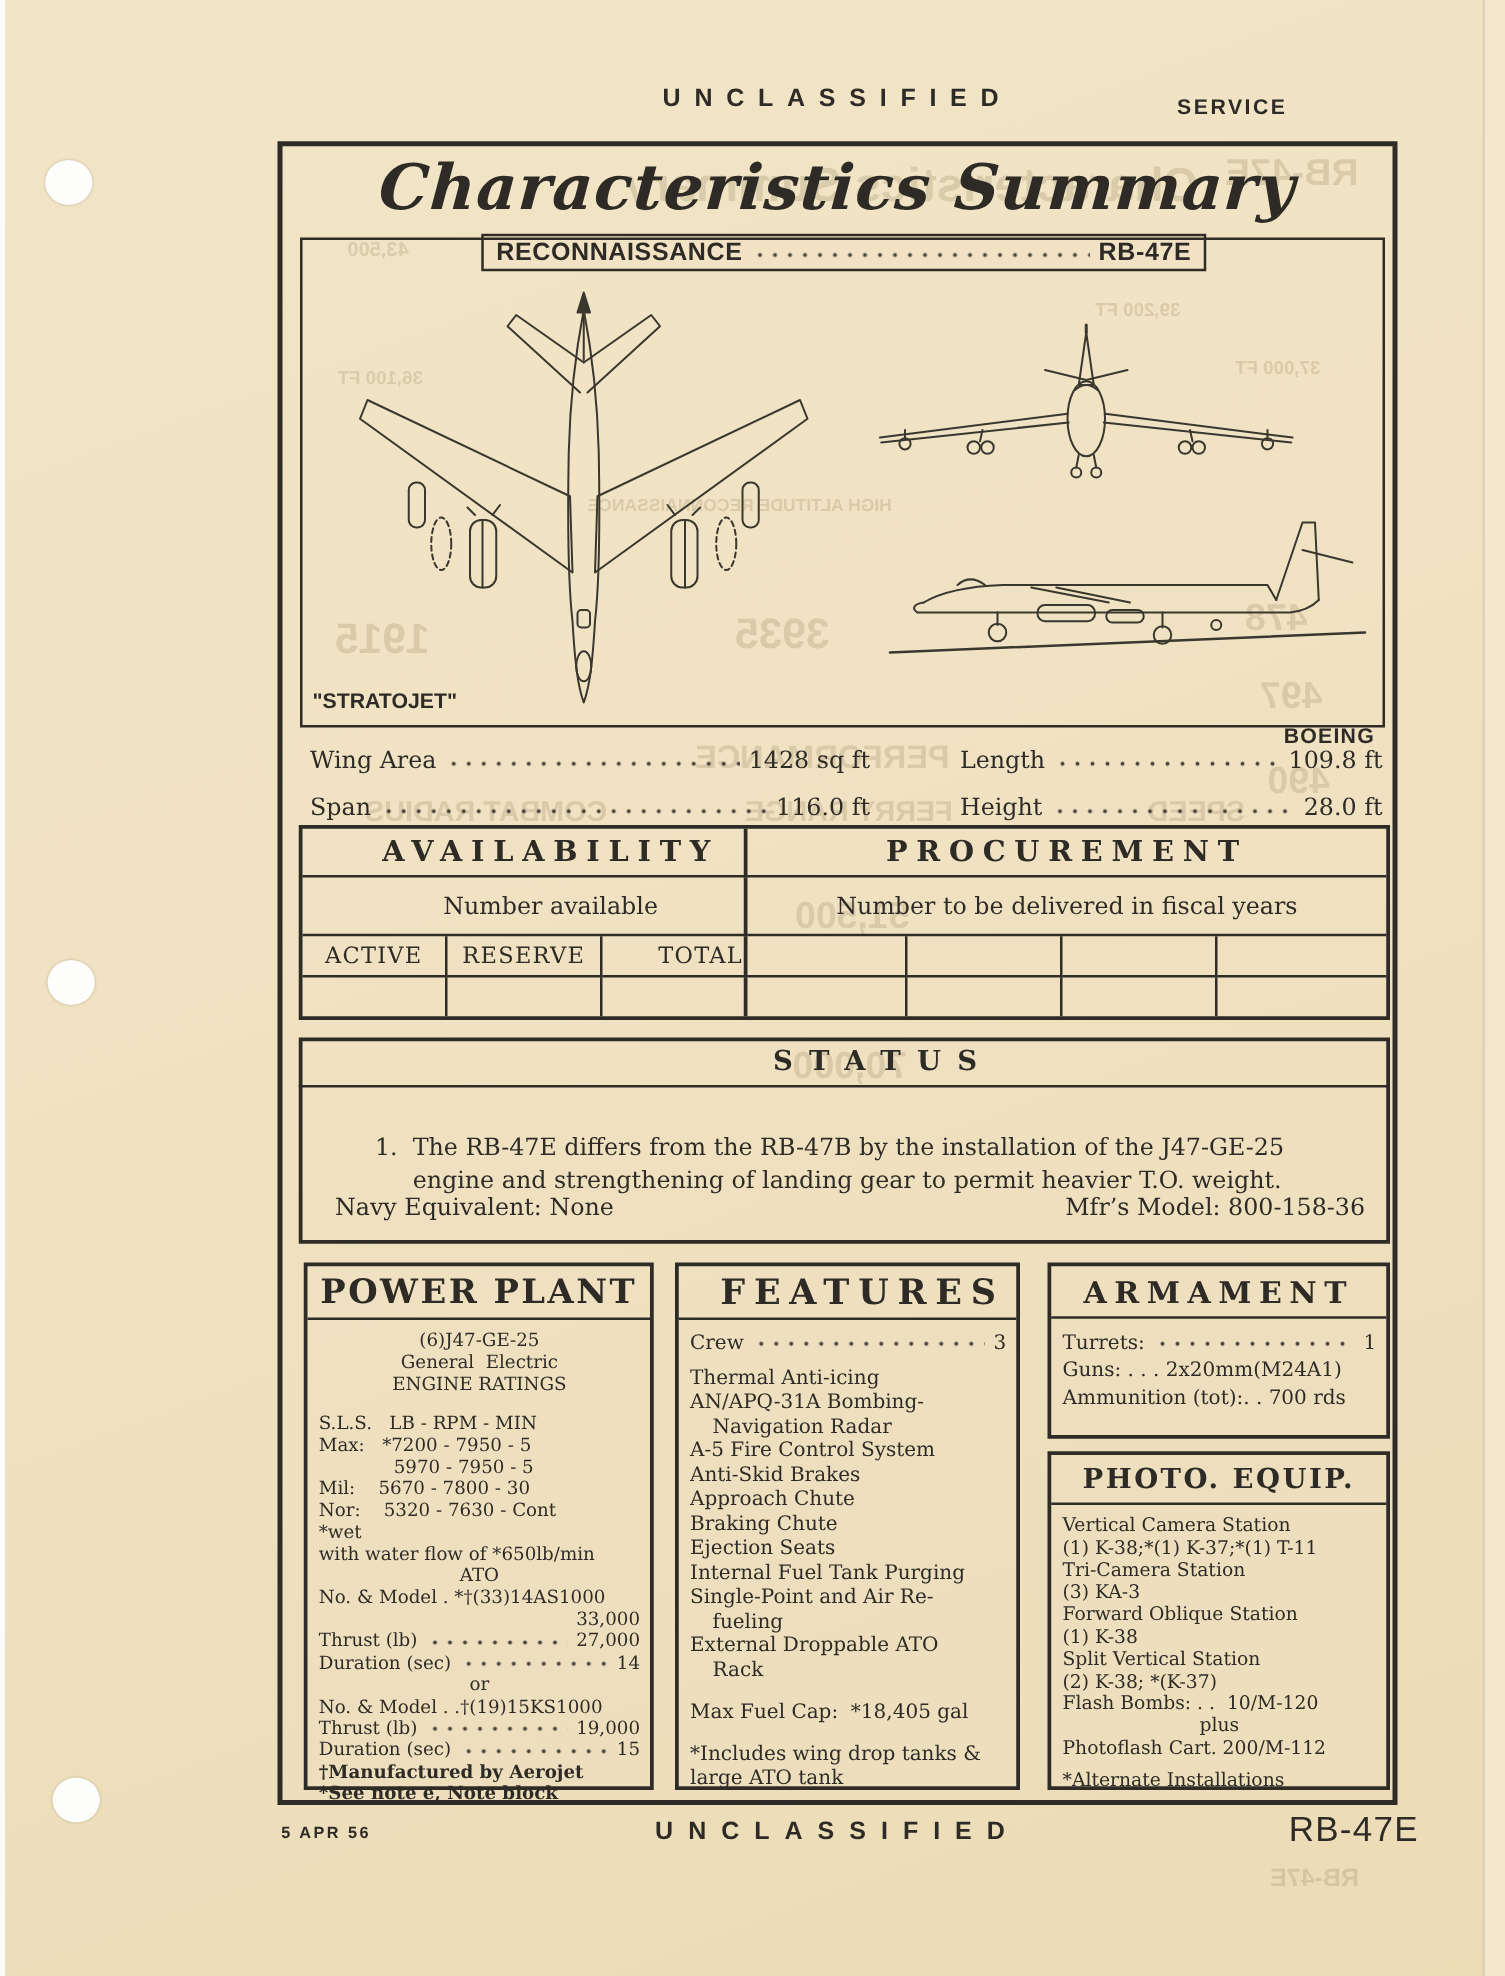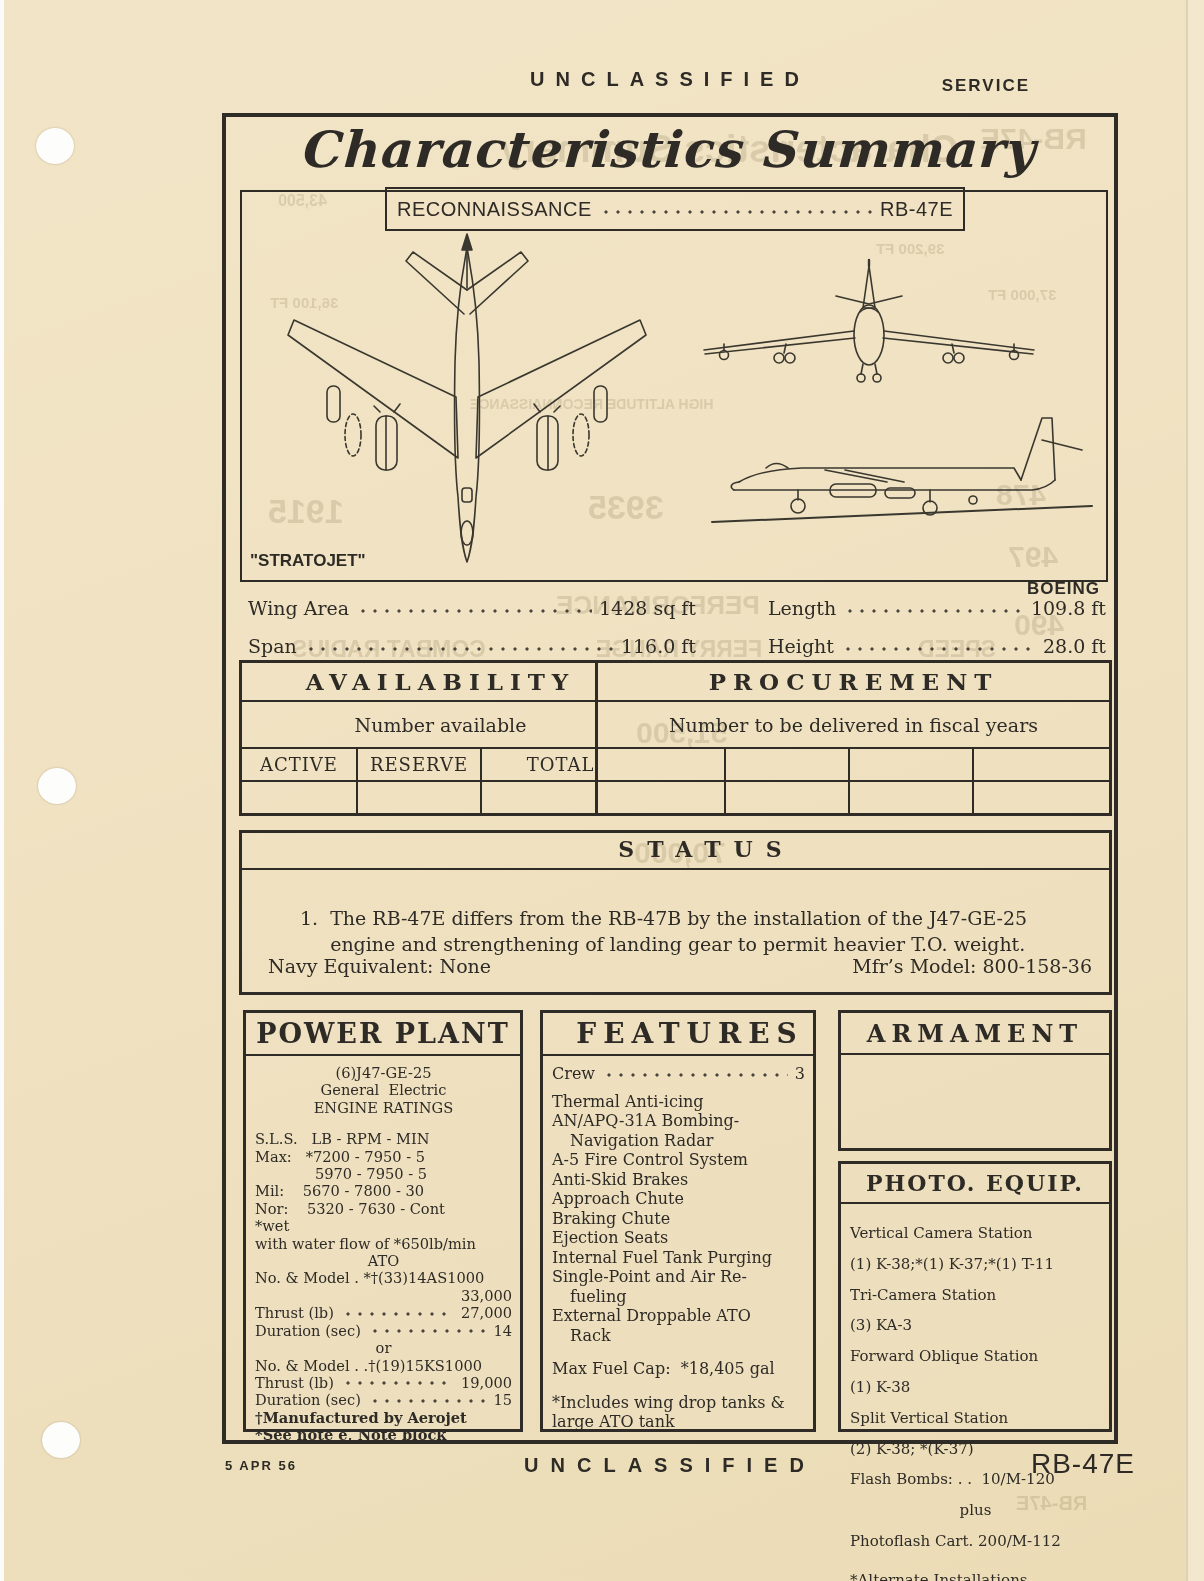--- a/index.html
+++ b/index.html
@@ -18,23 +18,23 @@
   #top-classification{left:222px;top:68px;width:896px;text-align:center;
     font-family:"Liberation Sans",sans-serif;font-weight:bold;font-size:20px;letter-spacing:11px;}
   #service-label{left:900px;top:76px;width:218px;text-align:right;padding-right:88px;box-sizing:border-box;
     font-family:"Liberation Sans",sans-serif;font-weight:bold;font-size:17px;letter-spacing:2px;}
   
   #outer-box{left:222px;top:113px;width:896px;height:1331px;border:4px solid #2f2c27;box-sizing:border-box;}
   #doc-title{left:260px;top:120px;width:820px;text-align:center;
     font-family:"DejaVu Serif",serif;font-style:italic;font-weight:bold;font-size:50px;letter-spacing:1px;
     transform:skewX(-4deg);}
   
-  #recon-box{left:385px;top:187px;width:580px;height:44px;border:2.5px solid #2f2c27;box-sizing:border-box;
+  #recon-box{left:385px;top:187px;width:580px;height:30px;border:2.5px solid #2f2c27;box-sizing:border-box;
     display:flex;align-items:center;padding:0 10px;background:rgba(240,226,194,.55);
-    font-family:"Liberation Sans",sans-serif;font-weight:normal;font-size:20px;letter-spacing:.5px;}
+    font-family:"Liberation Sans",sans-serif;font-weight:bold;font-size:20px;letter-spacing:.5px;}
   
   #drawing-box{left:240px;top:190px;width:868px;height:392px;border:2.5px solid #2f2c27;box-sizing:border-box;}
   #nickname{left:250px;top:551px;font-family:"Liberation Sans",sans-serif;font-weight:bold;font-size:17px;}
   #manufacturer{left:940px;top:551px;width:160px;text-align:right;font-family:"Liberation Sans",sans-serif;font-weight:bold;font-size:17px;letter-spacing:1px;margin-top:28px;}
   svg{position:absolute;left:0;top:0;}
   
   .dim-col{display:flex;flex-direction:column;gap:9px;}
   #dims-left{left:248px;top:594px;width:448px;}
   #dims-right{left:768px;top:594px;width:338px;}
   .line{position:relative;white-space:pre-wrap;}
@@ -71,21 +71,21 @@
   #armament-box{left:838px;top:1010px;width:274px;height:141px;}
   #photo-box{left:838px;top:1161px;width:274px;height:271px;}
   #powerplant-box .spec-title{height:41px;font-size:27px;letter-spacing:2px;}
   #features-box .spec-title{height:41px;font-size:28px;letter-spacing:7px;padding-left:24px;}
   #armament-box .spec-title{height:40px;font-size:24px;letter-spacing:6px;}
   #photo-box .spec-title{height:38px;font-size:22px;letter-spacing:2px;}
   .spec-body{padding:8px 8px 4px 9px;}
   .pp .line{font-size:14.6px;line-height:17.4px;}
   .ft .line{font-size:16px;line-height:19.5px;}
   .ar .line{font-size:16px;line-height:22px;}
-  .ph .line{font-size:15px;line-height:17.8px;margin-top:13px;}
+  .ph .line{font-size:15px;line-height:17.8px;}
   .spacer{height:14px;}
   .sp-s{height:8px;}
   .align-c{text-align:center;}
   .align-r{text-align:right;}
   .ind-1{padding-left:18px;}
   .ind-2{padding-left:60px;}
   .b{font-weight:bold;}
   .u{text-decoration:underline;}
   
   #footer-date{left:225px;top:1458px;font-family:"Liberation Sans",sans-serif;font-weight:bold;font-size:13px;letter-spacing:2px;}
@@ -302,20 +302,25 @@
         <div class="line ind-1">Rack</div>
         <div class="spacer"></div>
         <div class="line">Max Fuel Cap:  *18,405 gal</div>
         <div class="spacer"></div>
         <div class="line">*Includes wing drop tanks &amp;</div>
         <div class="line">large ATO tank</div>
       </div>
   </div>
   <div class="abs spec-box" id="armament-box">
     <div class="spec-title">ARMAMENT</div>
+    <div class="spec-body ar">
+        <div class="line leader-line"><span>Turrets:</span><span class="leader"></span><span>1</span></div>
+        <div class="line">Guns: . . . 2x20mm(M24A1)</div>
+        <div class="line">Ammunition (tot):. . 700 rds</div>
+      </div>
   </div>
   <div class="abs spec-box" id="photo-box">
     <div class="spec-title">PHOTO.  EQUIP.</div>
     <div class="spec-body ph">
         <div class="line">Vertical Camera Station</div>
         <div class="line">(1) K-38;*(1) K-37;*(1) T-11</div>
         <div class="line">Tri-Camera Station</div>
         <div class="line">(3) KA-3</div>
         <div class="line">Forward Oblique Station</div>
         <div class="line">(1) K-38</div>

